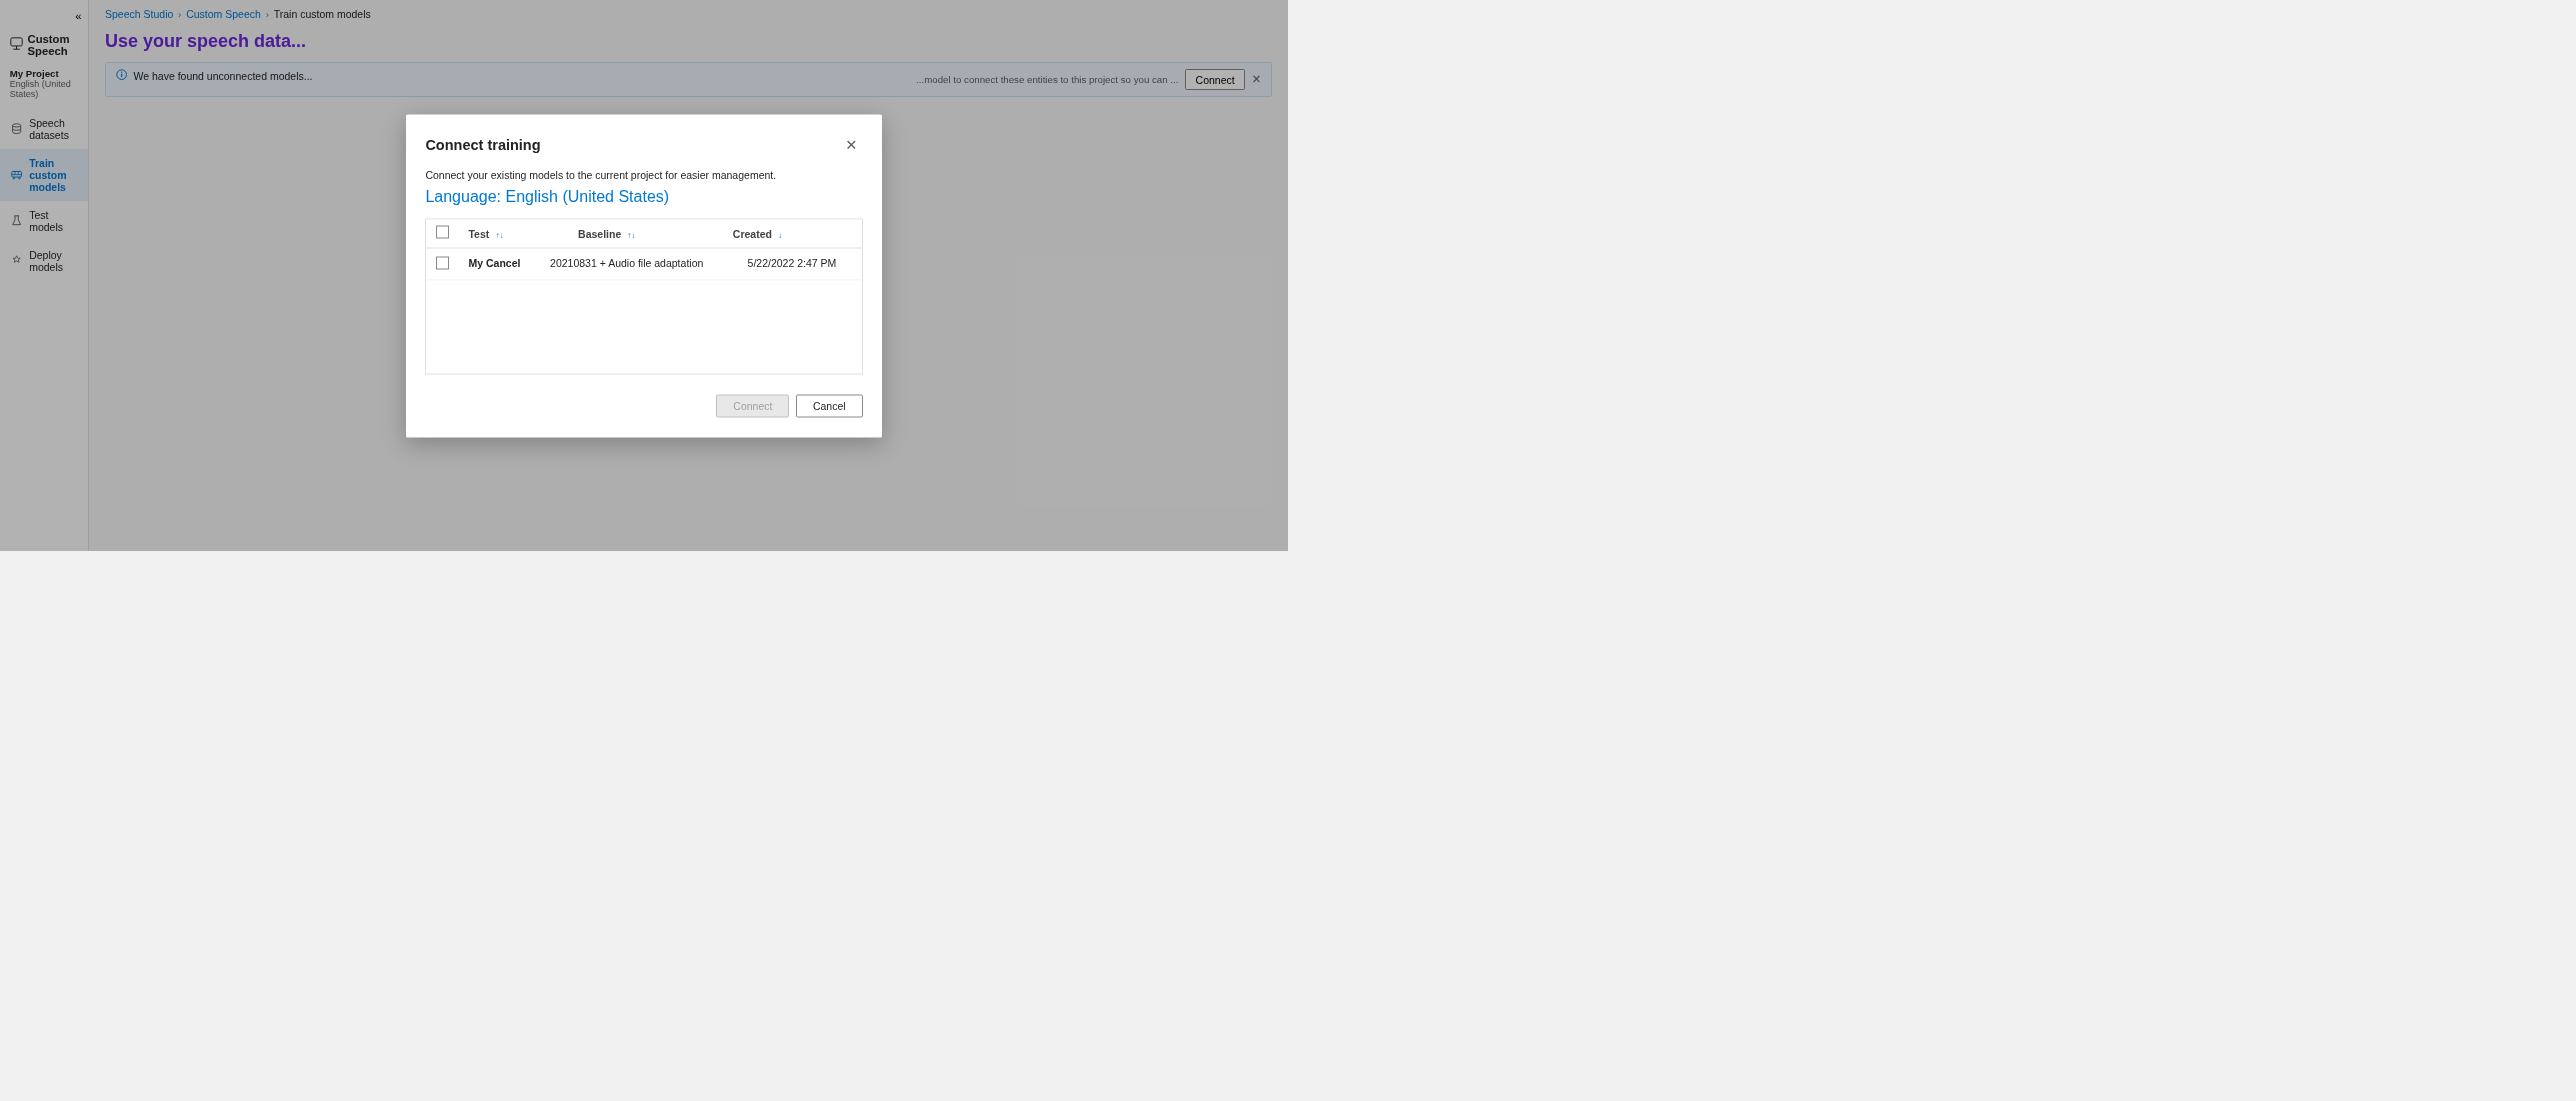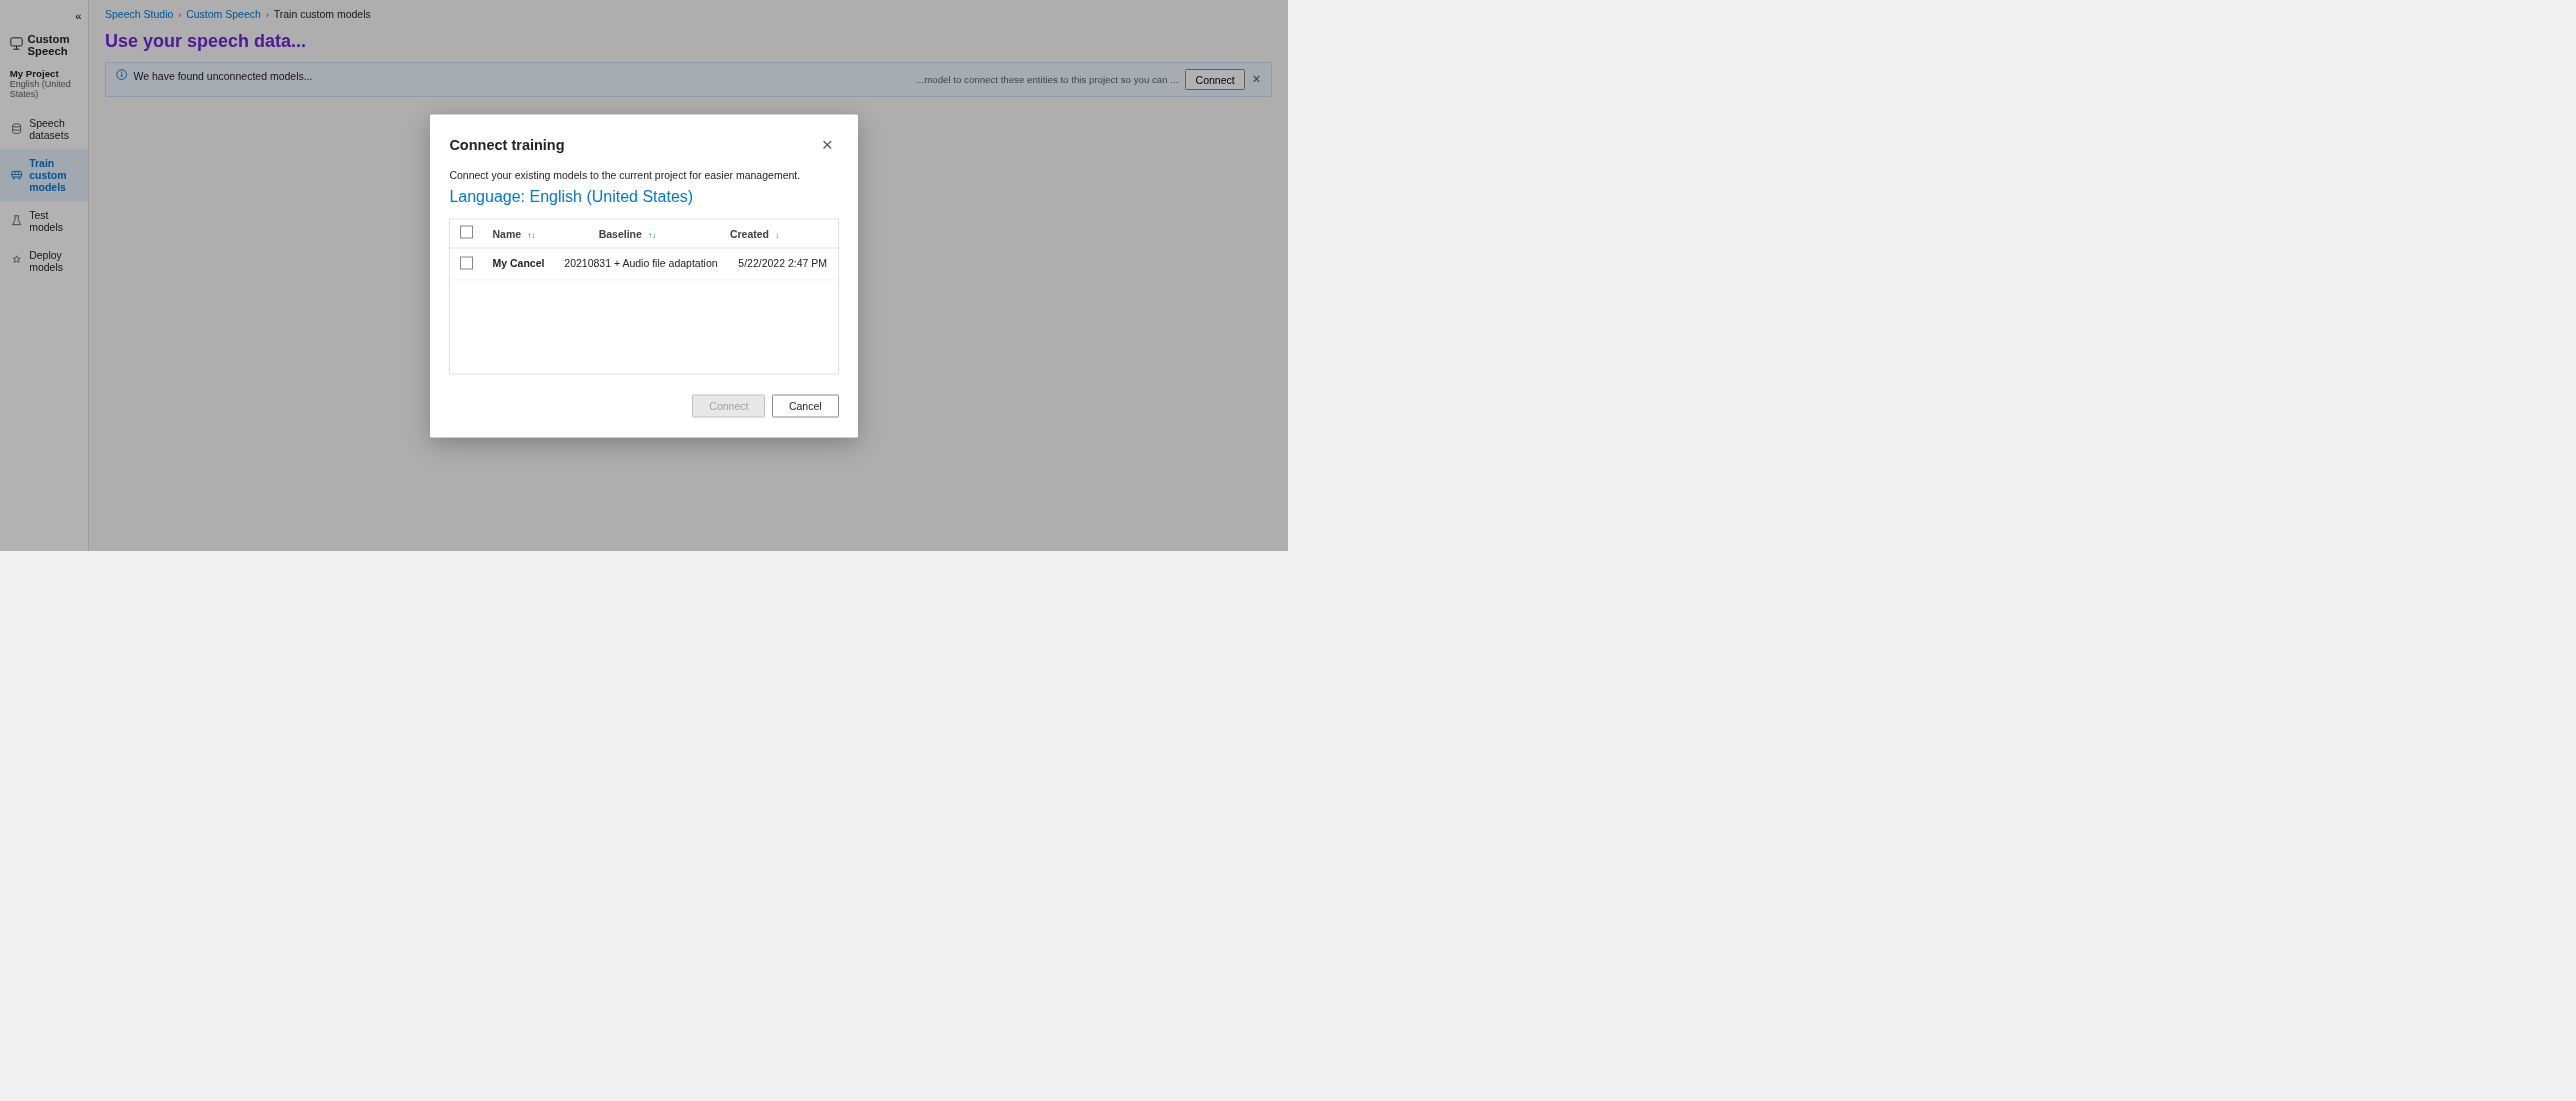--- a/index.html
+++ b/index.html
@@ -194,21 +194,21 @@
       z-index: 10;
     }
 
     
     .dialog {
       position: absolute;
       left: 50%;
       top: 50%;
       transform: translate(-50%, -50%);
       background: #fff;
-      width: 428px;
+      width: 476px;
       min-height: 323px;
       border-radius: 1.6px;
       box-shadow: 0 6.5px 24px rgba(0,0,0,0.25);
       z-index: 20;
       display: flex;
       flex-direction: column;
       padding: 19.4px;
     }
 
     .dialog-header {
@@ -485,21 +485,21 @@
   </p>
 
   <div class="dialog-table-wrap">
     <table class="dialog-table">
       <thead>
         <tr>
           <th class="checkbox-col">
             <span class="custom-checkbox"></span>
           </th>
           <th>
-            <span>Name</span>
+            <span>Test</span>
             <span class="sort-icon">↑↓</span>
           </th>
           <th>
             <span>Baseline</span>
             <span class="sort-icon">↑↓</span>
           </th>
           <th>
             <span>Created</span>
             <span class="sort-icon" style="color:#0078d4;">↓</span>
           </th>

